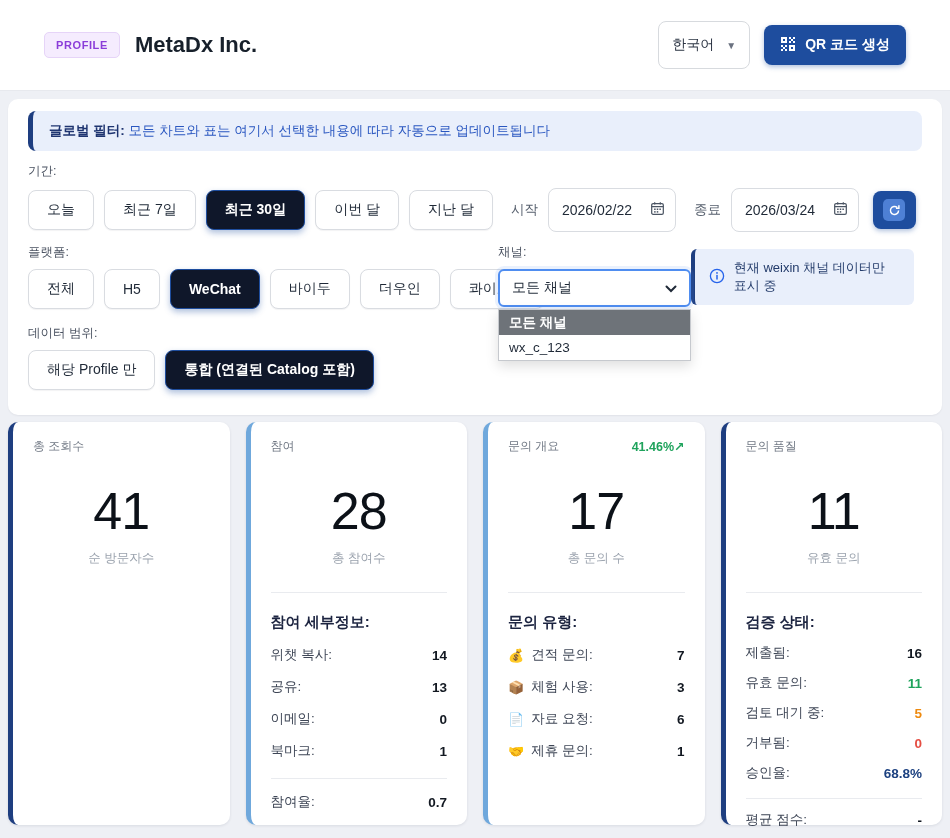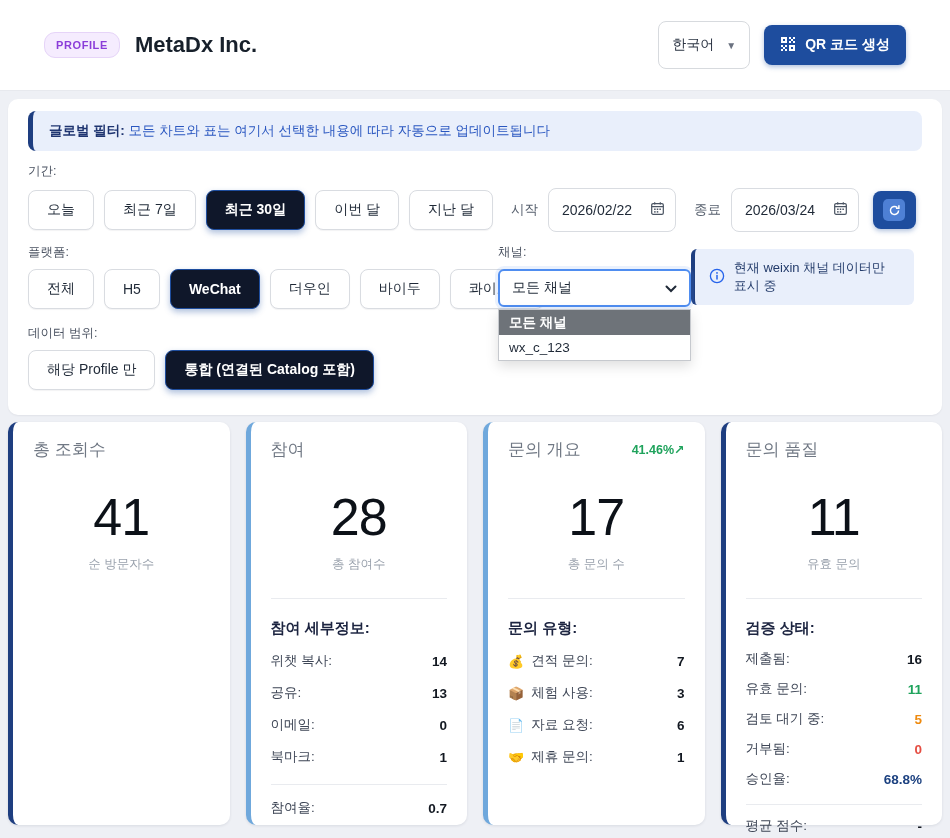--- a/index.html
+++ b/index.html
@@ -3,21 +3,21 @@
 <meta charset="utf-8">
 <style>
   * { margin:0; padding:0; box-sizing:border-box; }
   html,body { width:950px; height:838px; overflow:hidden;
     font-family:"Liberation Sans","DejaVu Sans",sans-serif; background:#eef0f5; color:#1f2937; }
 
   
   .header { height:91px; background:#fff; border-bottom:1px solid #e7e9ee;
     display:flex; align-items:center; justify-content:space-between; padding:0 44px; }
   .header-left { display:flex; align-items:center; }
-  .profile-badge { background:#f5ecfe; color:#8b3dd9; border:1px solid #e6d4f8; border-radius:11px;
+  .profile-badge { background:#f5ecfe; color:#8b3dd9; border:1px solid #e6d4f8; border-radius:5px;
     font-size:11px; font-weight:700; letter-spacing:.6px; padding:6px 11px; }
   .page-title { font-size:22px; font-weight:700; color:#17202b; margin-left:15px; }
   .header-right { display:flex; align-items:center; }
   .lang-select { background:#fff; border:1px solid #d7dade; border-radius:8px; height:48px;
     display:flex; align-items:center; gap:12px; padding:0 13px; font-size:14px; color:#2a3342; cursor:pointer; }
   .caret { font-size:10px; color:#6b7280; }
   .qr-btn { margin-left:14px; background:#1e4d9e; color:#fff; border:none; border-radius:8px; height:40px;
     display:flex; align-items:center; gap:9px; padding:0 16px; font-size:14px; font-weight:700;
     box-shadow:0 2px 5px rgba(30,77,158,.35); cursor:pointer; }
 
@@ -60,21 +60,21 @@
   .option.highlighted { background:#6e7379; color:#fff; font-weight:700; }
   .info-box { margin-top:17px; background:#e9effb; border-left:4px solid #1e3e80; border-radius:6px;
     display:flex; align-items:center; gap:9px; padding:10px 14px; font-size:13px; color:#243c6b; }
   .scope-label { margin-top:16px; }
 
   
   .cards { display:flex; gap:16px; padding:7px 8px 13px; height:423px; }
   .card { flex:1; background:#fff; border-radius:10px; border-left:5px solid #1e3e80;
     box-shadow:0 1px 3px rgba(16,24,40,.09); padding:16px 20px; display:flex; flex-direction:column; }
   .card-title-row { display:flex; justify-content:space-between; align-items:center; }
-  .card-title { font-size:17px; color:#707884; }
+  .card-title { font-size:12px; color:#707884; }
   .trend-badge { font-size:12.5px; font-weight:700; }
   .card-big { text-align:center; font-size:52px; font-weight:400; color:#0c1118;
     line-height:1; letter-spacing:-1px; margin-top:30px; }
   .card-sub { text-align:center; font-size:12.5px; color:#9aa2ad; margin-top:13px; }
   .divider { border:none; border-top:1px solid #e9ebef; margin-top:25px; }
   .section-title { font-size:15px; font-weight:700; color:#1c2440; margin-top:20px; }
   .stat-row { display:flex; justify-content:space-between; align-items:center; margin-top:14px; font-size:13.5px; }
   .stat-row.tight { margin-top:12px; }
   .stat-label { color:#3e4656; display:flex; align-items:center; gap:7px; }
   .stat-icon { font-size:13px; }
@@ -177,22 +177,22 @@
     </button>
   </div>
 
   <div class="columns">
     <div class="col-left">
       <div class="filter-label">플랫폼:</div>
       <div class="row">
         <button class="btn">전체</button>
         <button class="btn">H5</button>
         <button class="btn active">WeChat</button>
+        <button class="btn">바이두</button>
         <button class="btn">더우인</button>
-        <button class="btn">바이두</button>
         <button class="btn">콰이쇼우</button>
       </div>
       <div class="filter-label scope-label">데이터 범위:</div>
       <div class="row">
         <button class="btn">해당 Profile 만</button>
         <button class="btn active">통합 (연결된 Catalog 포함)</button>
       </div>
     </div>
 
     <div class="col-right">

